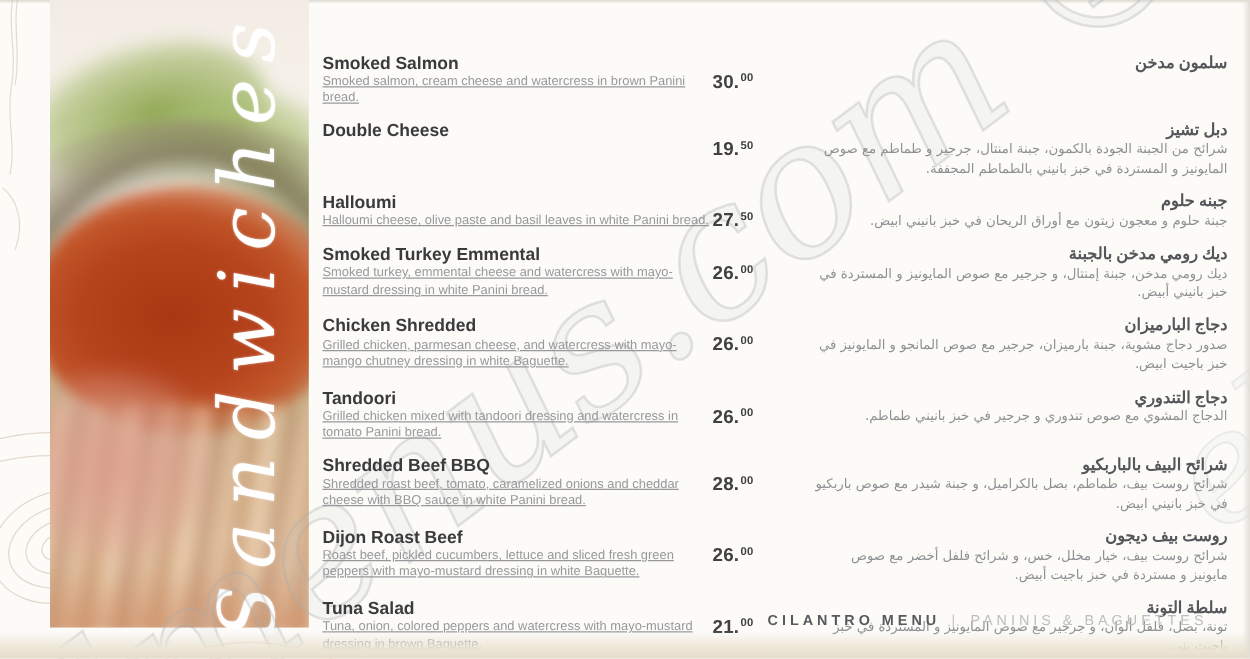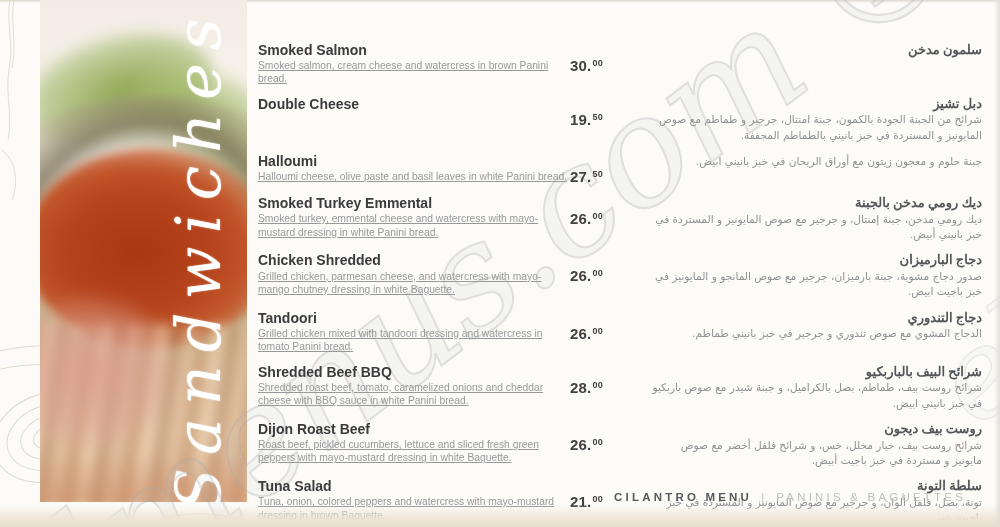--- a/index.html
+++ b/index.html
@@ -166,20 +166,21 @@
       </div>
     </div>
 
     <div class="row">
       <div>
         <div class="en-title">Halloumi</div>
         <div class="en-desc">Halloumi cheese, olive paste and basil leaves in white Panini bread.</div>
       </div>
       <div class="price"><span>27</span><span>.</span><span class="cents">50</span></div>
       <div class="ar" dir="rtl">
+        <div class="ar-title">جبنه حلوم</div>
         <div class="ar-desc">جبنة حلوم و معجون زيتون مع أوراق الريحان في خبز بانيني ابيض.</div>
       </div>
     </div>
 
     <div class="row">
       <div>
         <div class="en-title">Smoked Turkey Emmental</div>
         <div class="en-desc">Smoked turkey, emmental cheese and watercress with mayo-mustard dressing in white Panini bread.</div>
       </div>
       <div class="price"><span>26</span><span>.</span><span class="cents">00</span></div>

